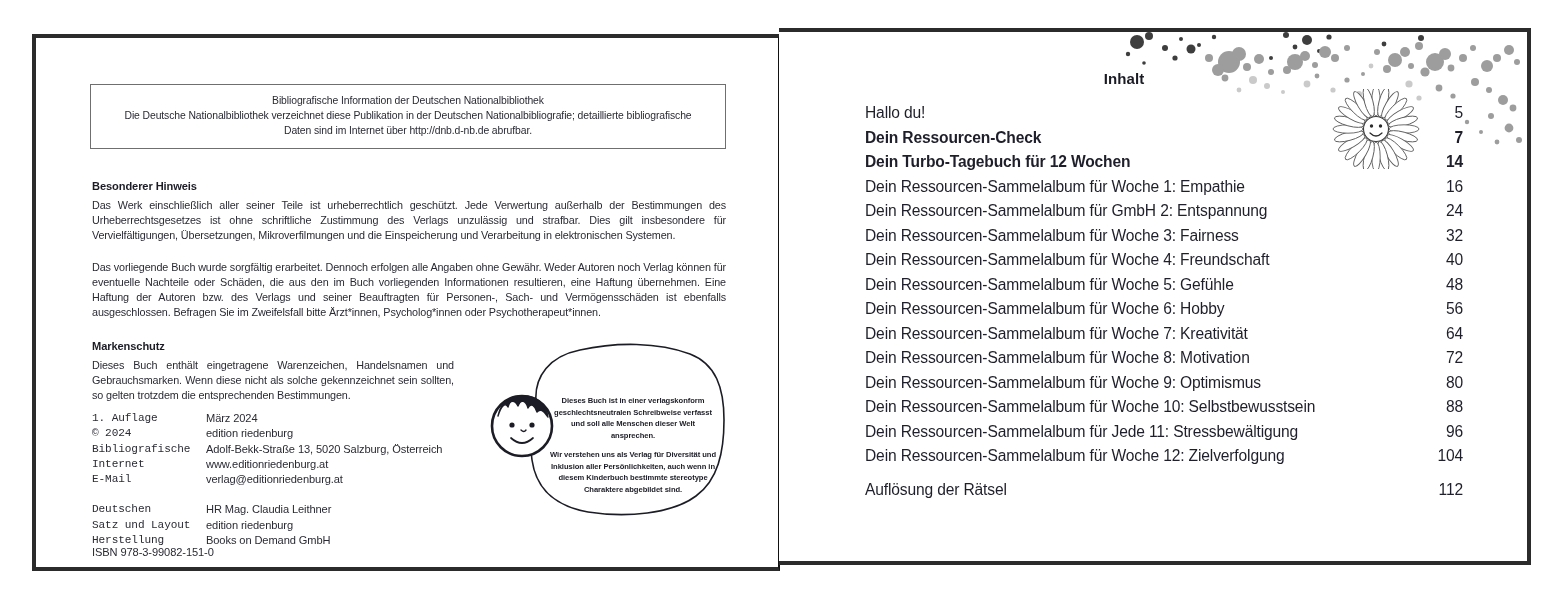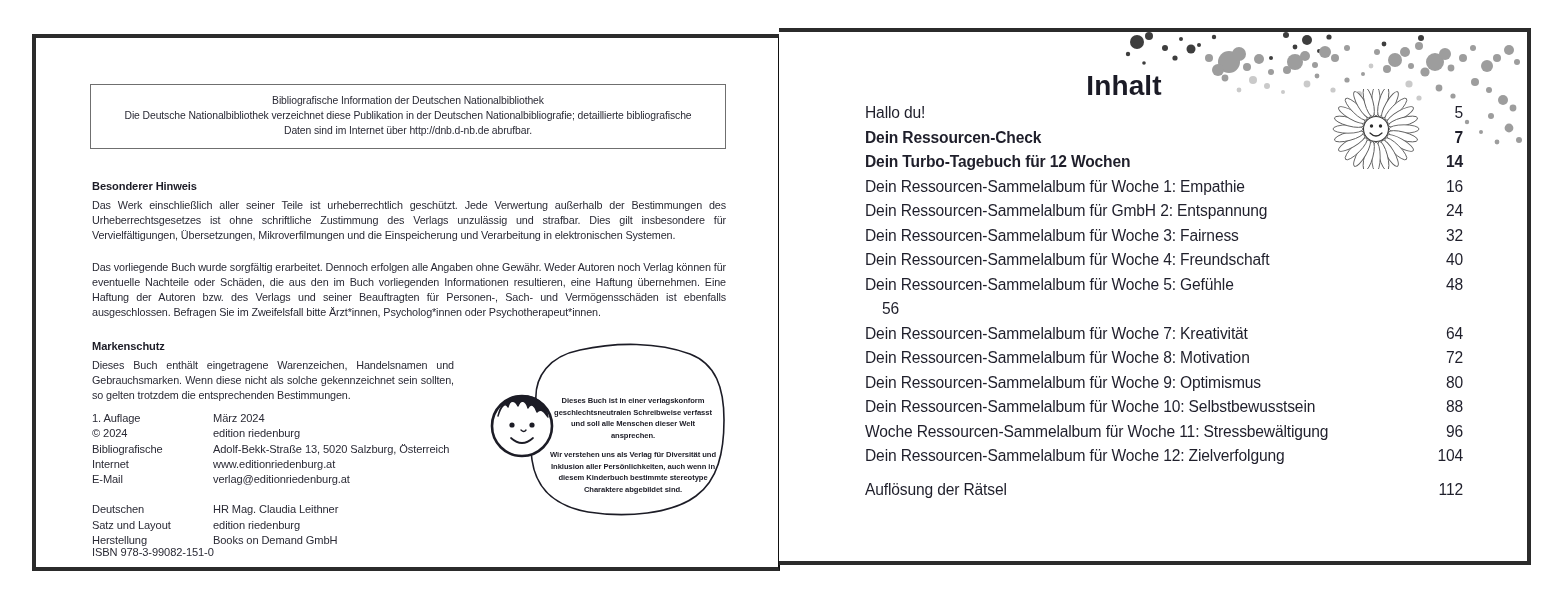--- a/index.html
+++ b/index.html
@@ -112,21 +112,21 @@
     line-height: 15.3px;
     color: #2a2a35;
     border-collapse: collapse;
     letter-spacing: -0.1px;
   }
   .kv-table td {
     padding: 0 0 0 0;
     vertical-align: top;
     white-space: nowrap;
   }
-  .kv-table td.k { width: 106px; padding-right: 15px; }
+  .kv-table td.k { width: 106px; padding-right: 8px; font-family: Liberation Mono, monospace; }
   .kv-table tr.spacer td { height: 15px; }
 
   .isbn-line {
     position: absolute;
     left: 56px;
     top: 508px;
     font-size: 11.1px;
     color: #2a2a35;
     letter-spacing: -0.1px;
   }
@@ -172,21 +172,21 @@
     height: 128px;
     pointer-events: none;
   }
 
   .toc-title {
     position: absolute;
     left: 0;
     top: 38px;
     width: 690px;
     text-align: center;
-    font-size: 28px;
+    font-size: 15px;
     font-weight: bold;
     color: #1b1b26;
     letter-spacing: 0.1px;
   }
 
   .daisy {
     position: absolute;
     left: 548px;
     top: 57px;
     width: 98px;
@@ -474,20 +474,21 @@
           <span class="toc-label">Dein Ressourcen-Sammelalbum für Woche 4: Freundschaft</span>
           <span class="toc-page">40</span>
         </div>
 
         <div class="toc-row">
           <span class="toc-label">Dein Ressourcen-Sammelalbum für Woche 5: Gefühle</span>
           <span class="toc-page">48</span>
         </div>
 
         <div class="toc-row">
+          <span class="toc-label">Dein Ressourcen-Sammelalbum für Woche 6: Hobby</span>
           <span class="toc-page">56</span>
         </div>
 
         <div class="toc-row">
           <span class="toc-label">Dein Ressourcen-Sammelalbum für Woche 7: Kreativität</span>
           <span class="toc-page">64</span>
         </div>
 
         <div class="toc-row">
           <span class="toc-label">Dein Ressourcen-Sammelalbum für Woche 8: Motivation</span>
@@ -498,21 +499,21 @@
           <span class="toc-label">Dein Ressourcen-Sammelalbum für Woche 9: Optimismus</span>
           <span class="toc-page">80</span>
         </div>
 
         <div class="toc-row">
           <span class="toc-label">Dein Ressourcen-Sammelalbum für Woche 10: Selbstbewusstsein</span>
           <span class="toc-page">88</span>
         </div>
 
         <div class="toc-row">
-          <span class="toc-label">Woche Ressourcen-Sammelalbum für Woche 11: Stressbewältigung</span>
+          <span class="toc-label">Dein Ressourcen-Sammelalbum für Jede 11: Stressbewältigung</span>
           <span class="toc-page">96</span>
         </div>
 
         <div class="toc-row">
           <span class="toc-label">Dein Ressourcen-Sammelalbum für Woche 12: Zielverfolgung</span>
           <span class="toc-page">104</span>
         </div>
 
         <div class="toc-row gap-before">
           <span class="toc-label">Auflösung der Rätsel</span>

